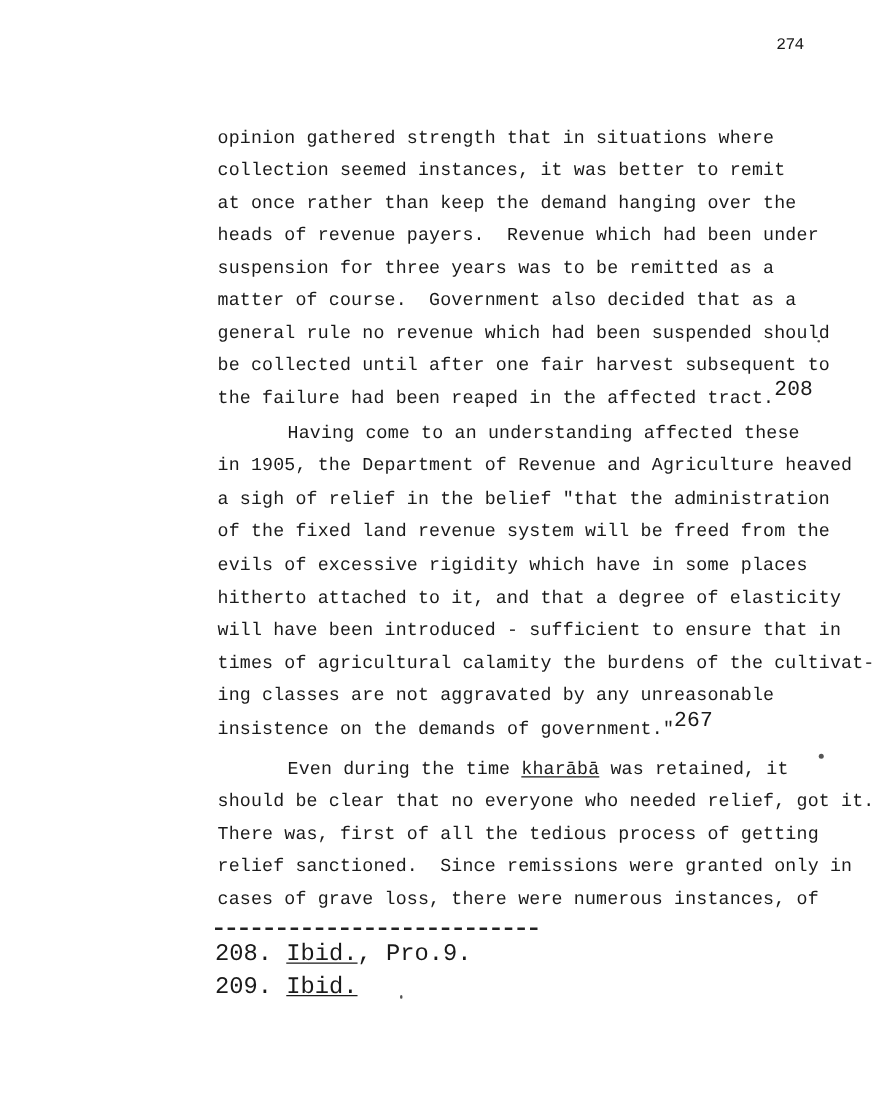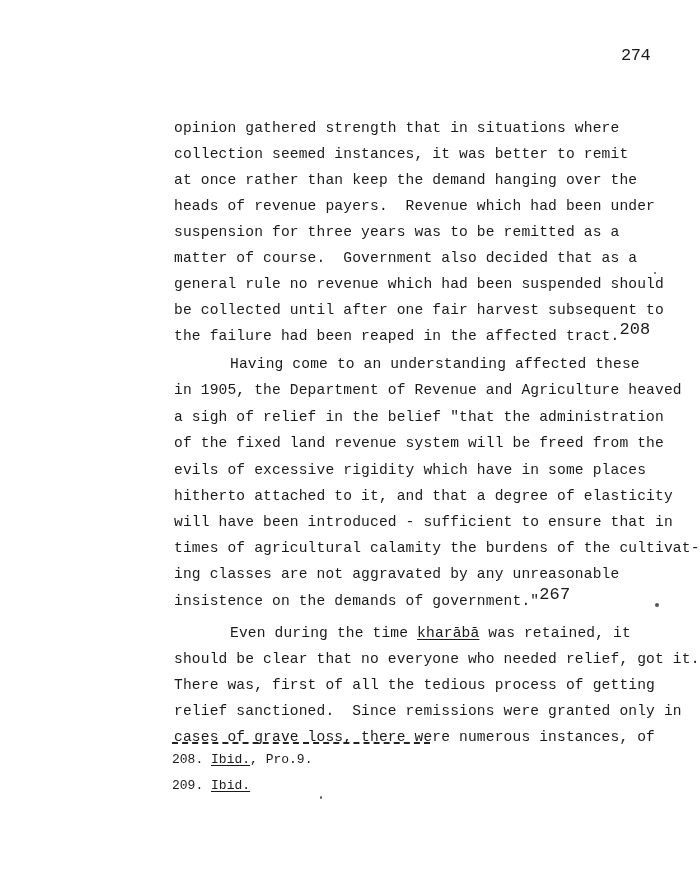--- a/index.html
+++ b/index.html
@@ -2,35 +2,34 @@
 <html><head>
 <meta charset="utf-8">
 <style>
   html, body { margin: 0; padding: 0; }
   body {
     width: 700px; height: 876px; background: #ffffff; position: relative; overflow: hidden;
     font-family: "Liberation Mono", "DejaVu Sans Mono", monospace;
     color: #1a1a1a;
   }
   .page-number {
-    position: absolute; left: 621px; top: 46px; font-size: 17px; letter-spacing: -0.5px;
+    position: absolute; left: 621px; top: 28px; font-size: 13px; letter-spacing: -0.5px;
   }
   .line {
     position: absolute; left: 174px; font-size: 14.6px; white-space: pre; letter-spacing: 0.15px;
     line-height: 18px;
-    margin-top: 17px;
   }
   .indent { left: 230px; }
   sup { font-size: 17px; vertical-align: 6px; line-height: 0; }
   .u { text-decoration: underline; text-underline-offset: 2px; }
   .rule {
     position: absolute; left: 172px; top: 742px; width: 258px; height: 0;
     border-top: 2px dashed #222;
   }
-  .fn { position: absolute; left: 172px; font-size: 13px; white-space: pre; }
+  .fn { position: absolute; left: 172px; font-size: 19px; white-space: pre; }
   .speck { position: absolute; background: #555; border-radius: 50%; }
 </style>
 </head>
 <body>
 
 <div class="page-number">274</div>
 
 <div>
 
   <div class="line" style="top:102px">opinion gathered strength that in situations where</div>

